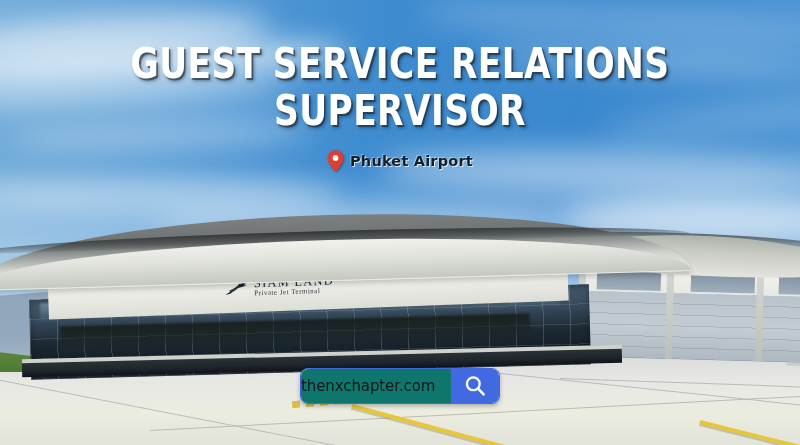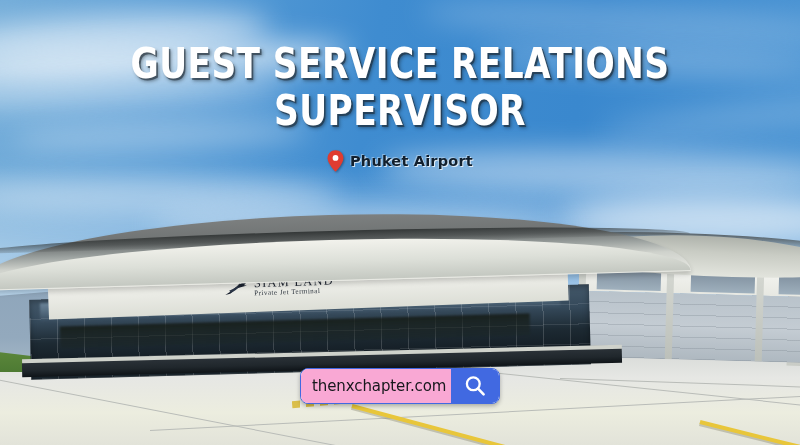--- a/index.html
+++ b/index.html
@@ -334,22 +334,21 @@
     overflow: hidden;
     background: #ffffff;
     border: 1.5px solid #4169e1;
     box-shadow: 0 2px 4px rgba(0,0,0,.28);
     box-sizing: border-box;
   }
   .search-input-area {
     flex: 1 1 auto;
     display: flex;
     align-items: center;
-    padding-left: 11px;
-    background: #f9a8d4;
+    background: #0f766e;
   }
   .search-text {
     font-family: "DejaVu Sans", sans-serif;
     font-size: 15px;
     color: #16181c;
     letter-spacing: -.1px;
     white-space: nowrap;
   }
   .search-button {
     flex: 0 0 48px;

